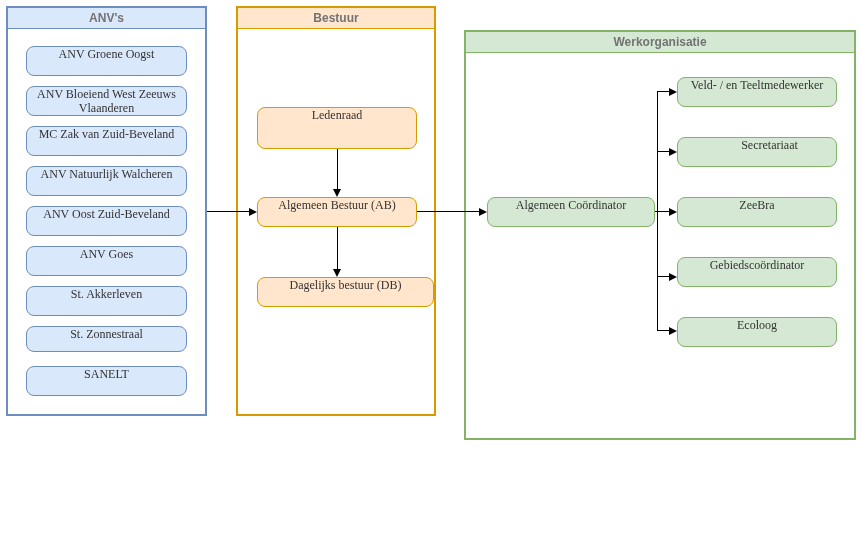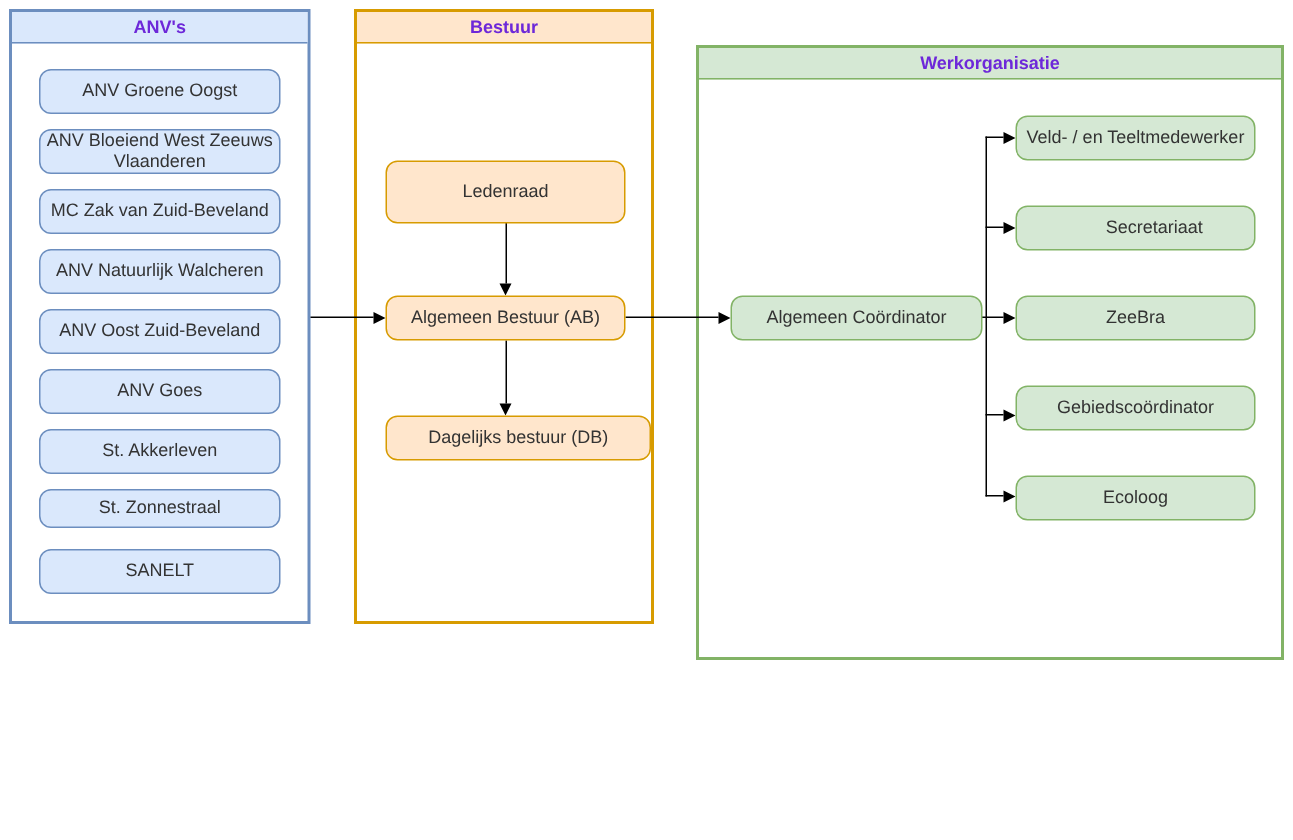--- a/index.html
+++ b/index.html
@@ -14,41 +14,41 @@
   }
   
   .lane { position: absolute; box-sizing: border-box; background: #ffffff; }
   .lane-header {
     box-sizing: border-box;
     height: 21px;
     line-height: 20px;
     text-align: center;
     font-size: 12px;
     font-weight: bold;
-    color: #6d28d9;
+    color: #737373;
   }
   .lane-blue   { border: 2px solid var(--c-blue-border, #6c8ebf); }
   .lane-orange { border: 2px solid var(--c-orange-border, #d79b00); }
   .lane-green  { border: 2px solid var(--c-green-border, #82b366); }
   .lane-blue   .lane-header { background: var(--c-blue-fill, #dae8fc);   border-bottom: 1px solid var(--c-blue-border, #6c8ebf); }
   .lane-orange .lane-header { background: var(--c-orange-fill, #ffe6cc); border-bottom: 1px solid var(--c-orange-border, #d79b00); }
   .lane-green  .lane-header { background: var(--c-green-fill, #d5e8d4);  border-bottom: 1px solid var(--c-green-border, #82b366); }
   
   .node {
     position: absolute;
     box-sizing: border-box;
     border-radius: 8px;
     display: flex;
-    align-items: center;
     justify-content: center;
     text-align: center;
     font-size: 12px;
     line-height: 1.15;
     padding: 1px 3px;
     z-index: 3;
+    font-family: Liberation Serif, serif;
   }
   .node-blue   { background: var(--c-blue-fill, #dae8fc);   border: 1px solid var(--c-blue-border, #6c8ebf); }
   .node-orange { background: var(--c-orange-fill, #ffe6cc); border: 1px solid var(--c-orange-border, #d79b00); }
   .node-green  { background: var(--c-green-fill, #d5e8d4);  border: 1px solid var(--c-green-border, #82b366); }
   .node-label { display: block; }
   
   .edge-h { position: absolute; height: 0; border-top: 1px solid var(--c-line, #000000); z-index: 2; }
   .edge-v { position: absolute; width: 0;  border-left: 1px solid var(--c-line, #000000); z-index: 2; }
   .ah-r {
     position: absolute; width: 0; height: 0; z-index: 2;

